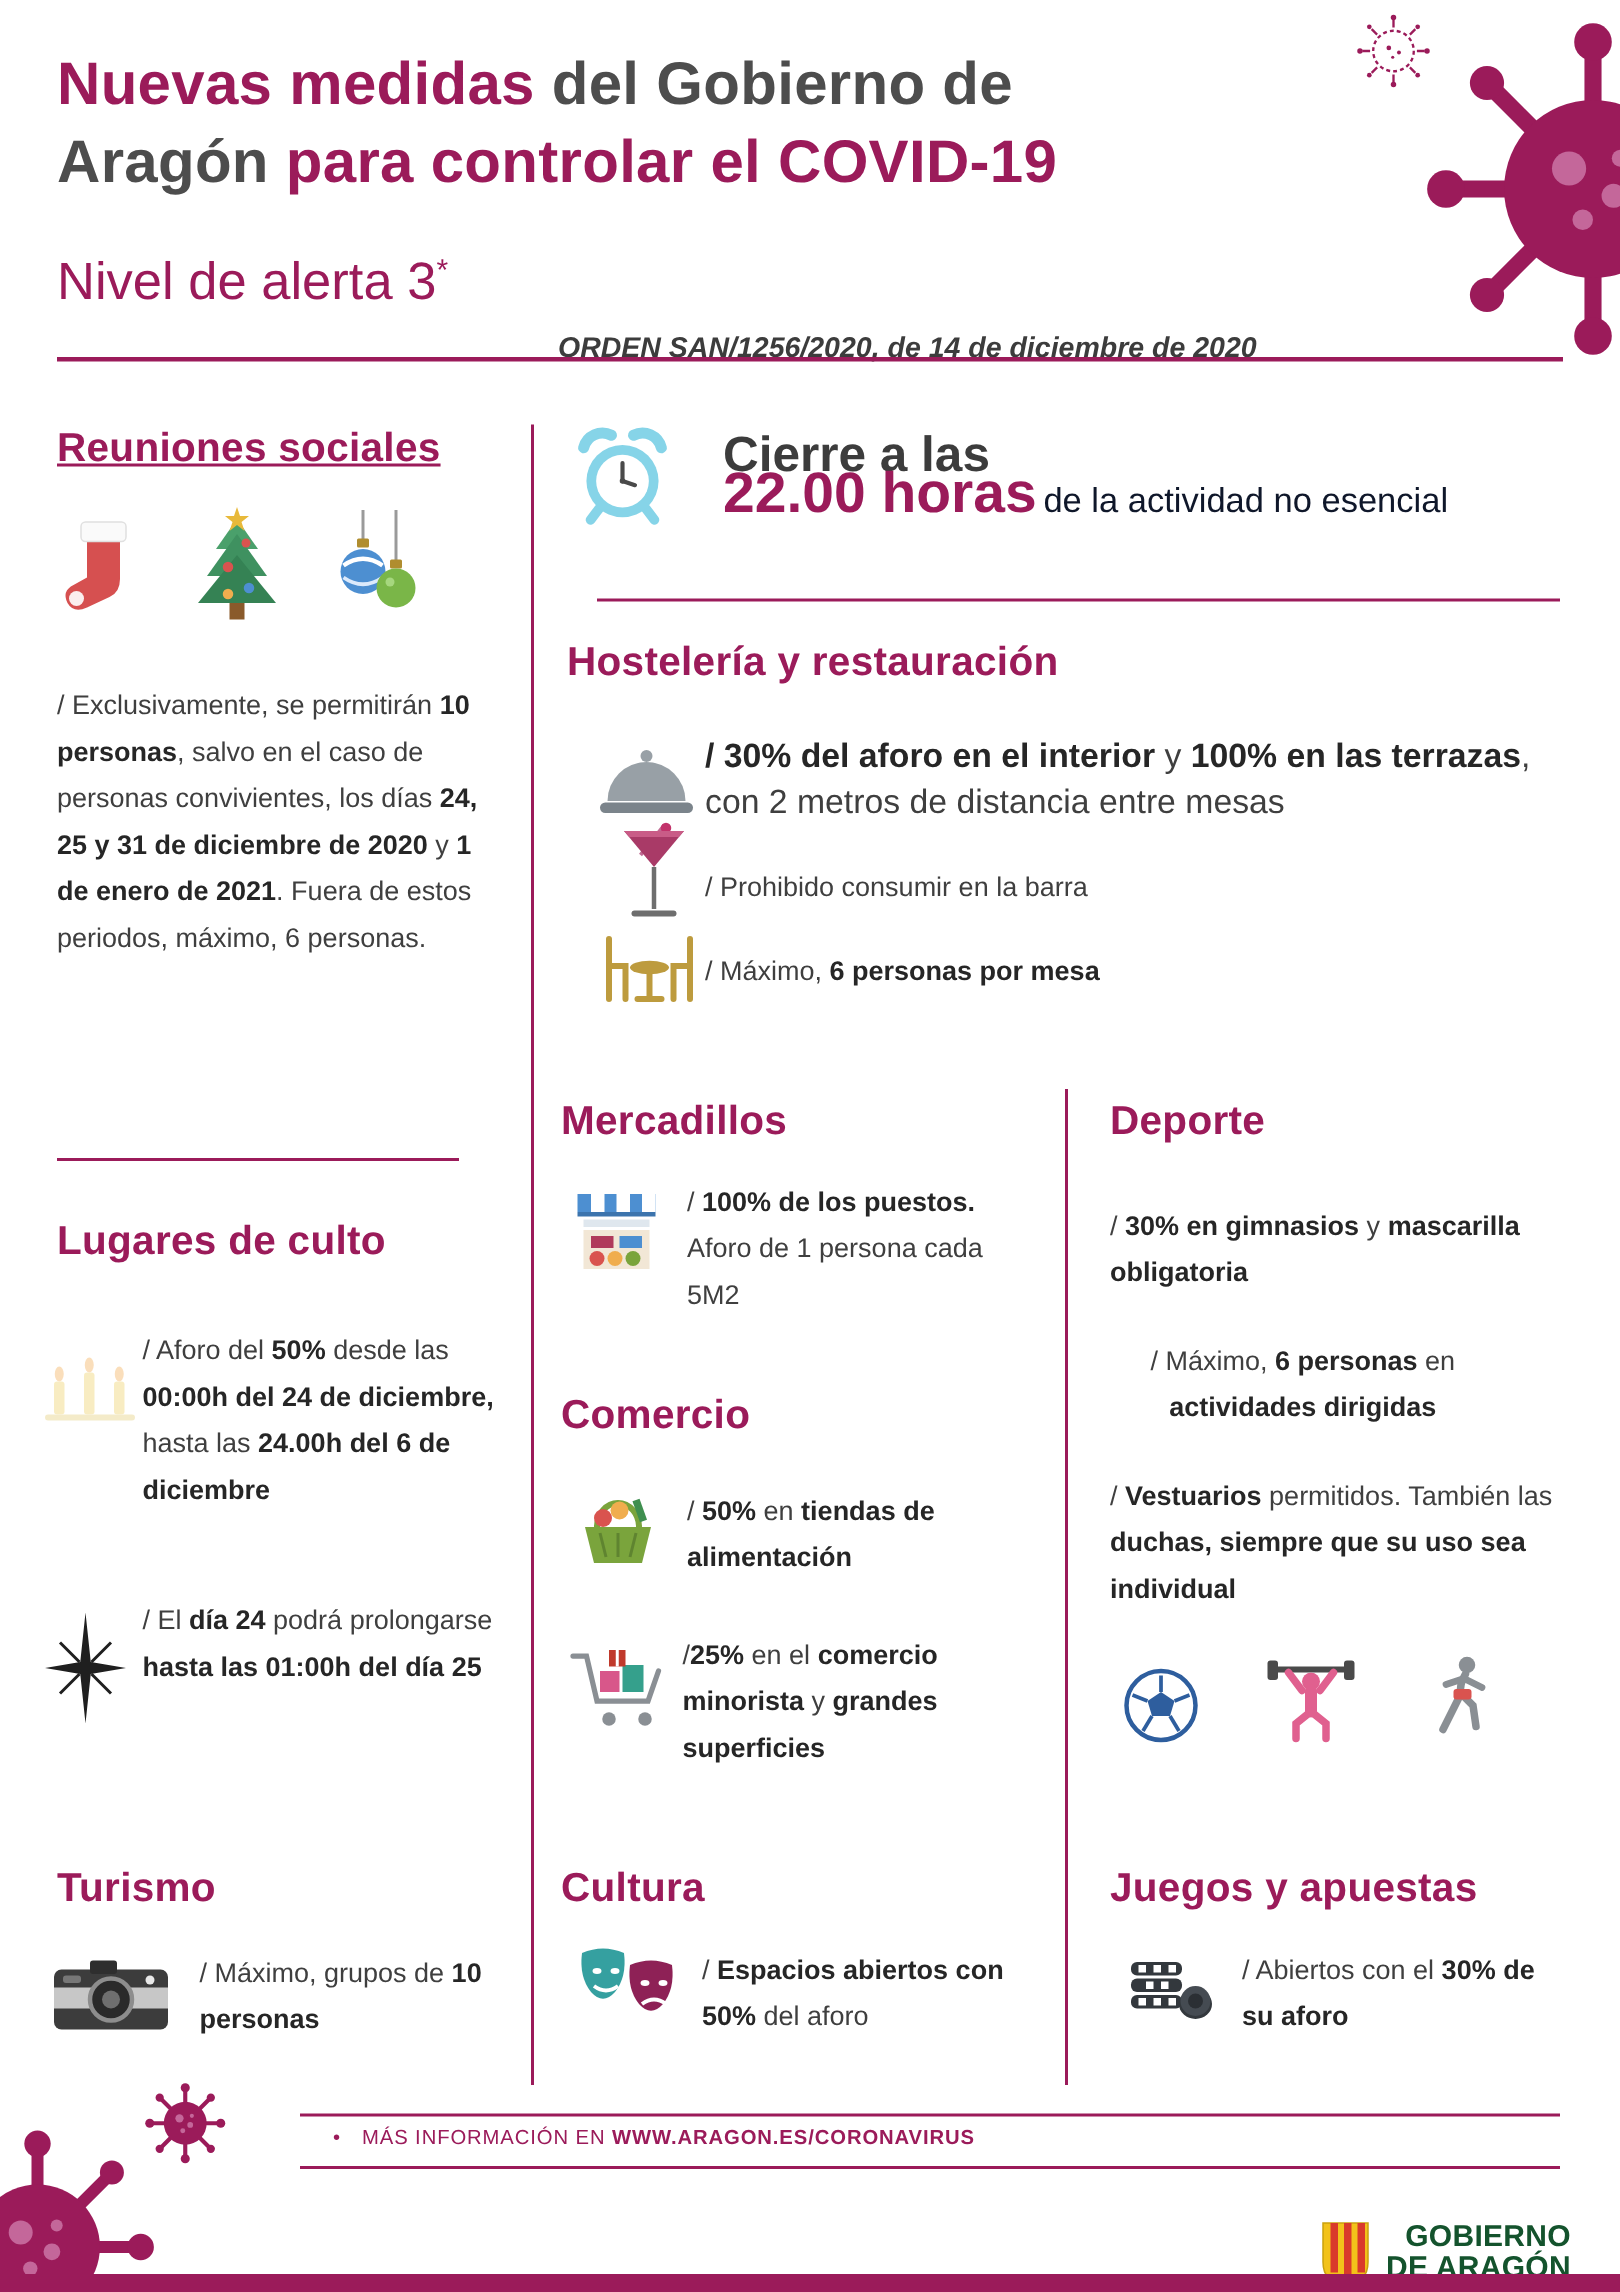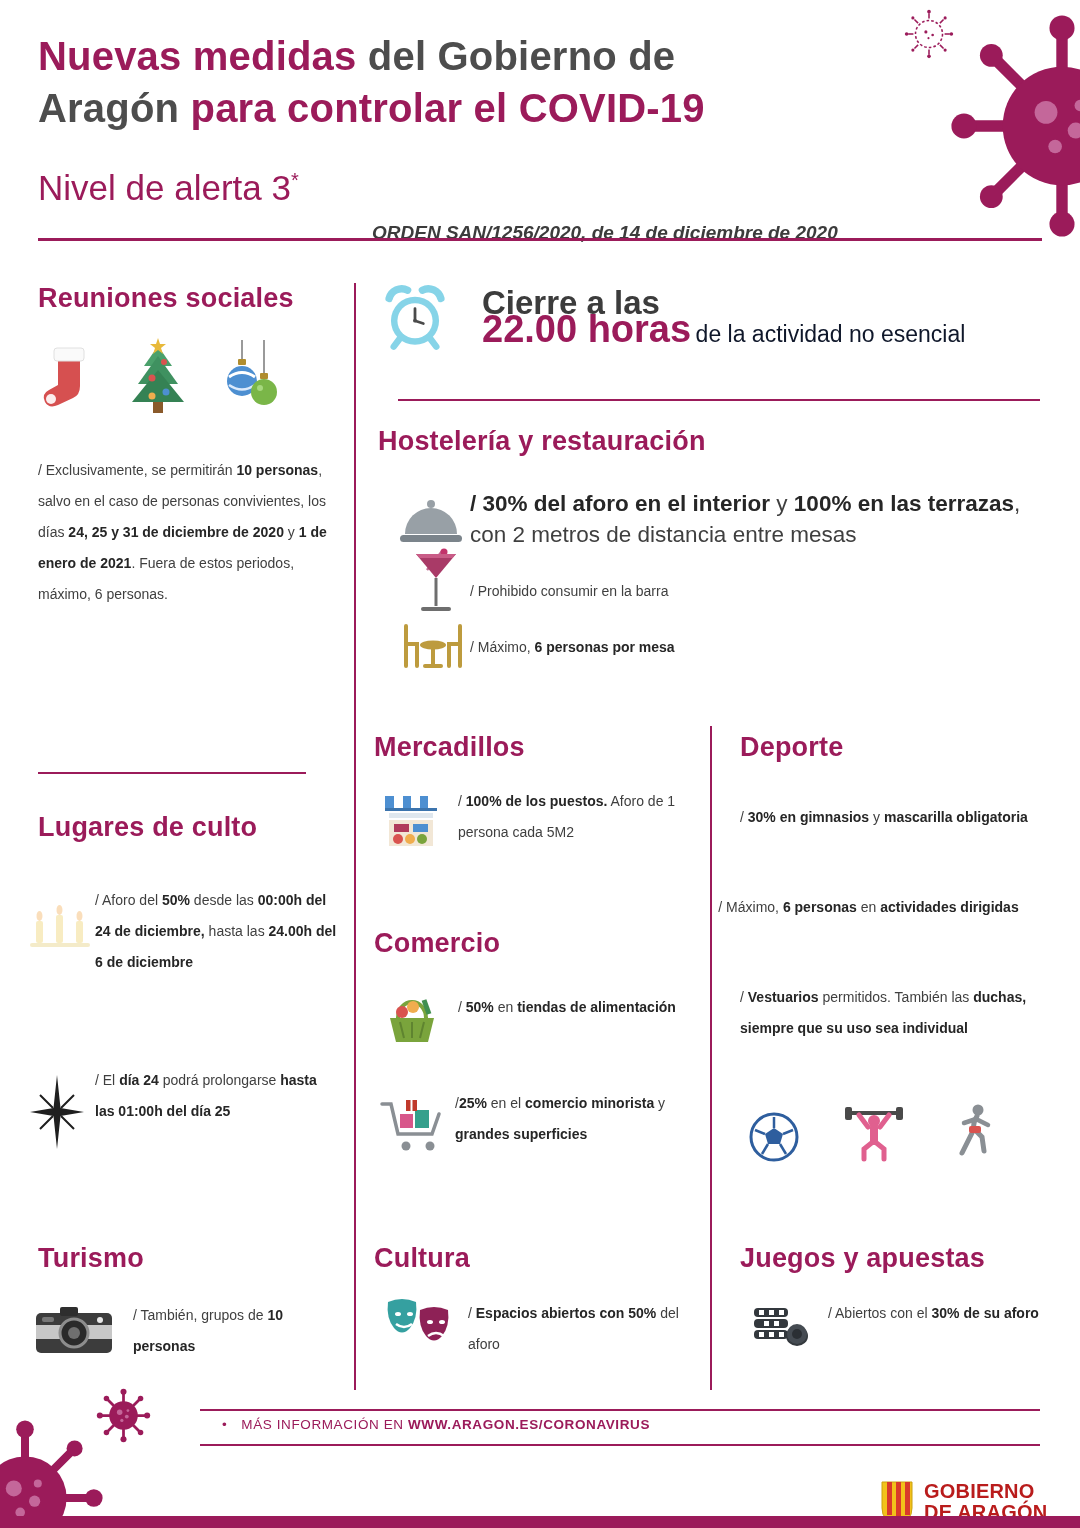--- a/index.html
+++ b/index.html
@@ -8,54 +8,54 @@
     --ink-bold:#262626;
   }
   *{margin:0;padding:0;box-sizing:border-box;}
   body{background:#e9e9e9;font-family:"Liberation Sans","DejaVu Sans",sans-serif;}
   .page{position:relative;width:1080px;height:1528px;margin:0 auto;background:#ffffff;overflow:hidden;color:var(--ink);}
   .abs{position:absolute;}
   .svg-defs{position:absolute;width:0;height:0;overflow:hidden;}
 
   
   .h2{font-size:27px;font-weight:800;color:var(--accent);letter-spacing:.2px;}
-  .body{font-size:14px;line-height:31px;color:var(--ink);}
+  .body{font-size:18px;line-height:31px;color:var(--ink);}
   .body b{font-weight:700;color:var(--ink-bold);}
   .title{font-size:40px;line-height:52px;font-weight:600;color:#4d4d4d;letter-spacing:.2px;}
   .title .tline{display:block;}
   .title b{color:var(--accent);font-weight:800;}
   .alert{font-size:35px;font-weight:500;color:var(--accent);}
   .alert sup{font-size:20px;vertical-align:super;}
   .order{font-size:19px;font-style:italic;font-weight:700;color:#3c3c3c;}
   .closing-l1{font-size:33px;font-weight:700;color:#3c3c3c;}
   .closing-time{font-size:38px;font-weight:800;color:var(--accent);}
   .closing-rest{font-size:23px;font-weight:400;color:#0f172a;}
   .rule{background:var(--accent);}
   .finfo{font-size:13.5px;letter-spacing:.6px;color:var(--accent);font-weight:500;}
   .finfo .fb{margin-right:14px;}
   .finfo b{font-weight:800;}
   .logo{display:flex;align-items:center;gap:10px;}
-  .logo-text{font-size:20px;font-weight:800;color:#b91c1c;line-height:21px;letter-spacing:.2px;}
+  .logo-text{font-size:20px;font-weight:800;color:#14532d;line-height:21px;letter-spacing:.2px;text-align:right;}
   .icon-row{display:flex;align-items:flex-end;gap:26px;}
   .sports-row{display:flex;align-items:flex-end;gap:42px;}
 
   
   .c-title{left:38px;top:30px;width:840px;}
   .c-alert{left:38px;top:168px;}
   .c-order{left:372px;top:194px;margin-top:28px;}
   .c-hrule{left:38px;top:238px;width:1004px;height:3px;}
   .c-virus-top-small{left:903px;top:8px;width:52px;height:52px;}
   .c-virus-top-big{left:948px;top:12px;width:228px;height:228px;}
 
   
   .c-vline1{left:354px;top:283px;width:2px;height:1107px;}
   .c-vline2{left:710px;top:726px;width:2px;height:664px;}
 
   
-  .c-reu-h{left:38px;top:283px;}
+  .c-reu-h{left:38px;top:283px;text-decoration:underline;}
   .c-xmas{left:38px;top:336px;}
   .c-reu-p{left:38px;top:455px;width:295px;}
   .c-left-rule{left:38px;top:772px;width:268px;height:2px;}
   .c-culto-h{left:38px;top:812px;}
   .c-candles{left:22px;top:903px;width:76px;height:46px;}
   .c-culto-p1{left:95px;top:885px;width:242px;}
   .c-star{left:22px;top:1075px;width:70px;height:74px;}
   .c-culto-p2{left:95px;top:1065px;width:238px;}
   .c-tur-h{left:38px;top:1243px;}
   .c-camera{left:34px;top:1297px;width:80px;height:62px;}
@@ -248,21 +248,21 @@
   <h2 class="abs c-tur-h h2">Turismo</h2>
   <svg class="abs c-camera" viewBox="0 0 80 62">
     <rect x="2" y="16" width="76" height="40" rx="5" fill="#3c3c3c"></rect>
     <rect x="2" y="28" width="76" height="14" fill="#c7c7c7"></rect>
     <rect x="26" y="10" width="18" height="9" rx="2" fill="#2e2e2e"></rect>
     <circle cx="40" cy="36" r="14" fill="#2a2a2a" stroke="#8d8d8d" stroke-width="3"></circle>
     <circle cx="40" cy="36" r="6" fill="#6f6f6f"></circle>
     <circle cx="66" cy="23" r="3" fill="#e8e8e8"></circle>
     <rect x="8" y="20" width="12" height="5" rx="2" fill="#777777"></rect>
   </svg>
-  <p class="abs c-tur-p body"><span>/ También, grupos de </span><b>10 personas</b></p>
+  <p class="abs c-tur-p body"><span>/ Máximo, grupos de </span><b>10 personas</b></p>
 
   <svg class="abs c-clock" viewBox="0 0 80 80">
     <g stroke="#86d4e8" fill="none" stroke-linecap="round">
       <path d="M12 20 a14 14 0 0 1 20 -9" stroke-width="8"></path>
       <path d="M68 20 a14 14 0 0 0 -20 -9" stroke-width="8"></path>
       <line x1="23" y1="64" x2="17" y2="72" stroke-width="7"></line>
       <line x1="57" y1="64" x2="63" y2="72" stroke-width="7"></line>
     </g>
     <circle cx="40" cy="44" r="26" fill="#86d4e8"></circle>
     <circle cx="40" cy="44" r="19" fill="#ffffff"></circle>

